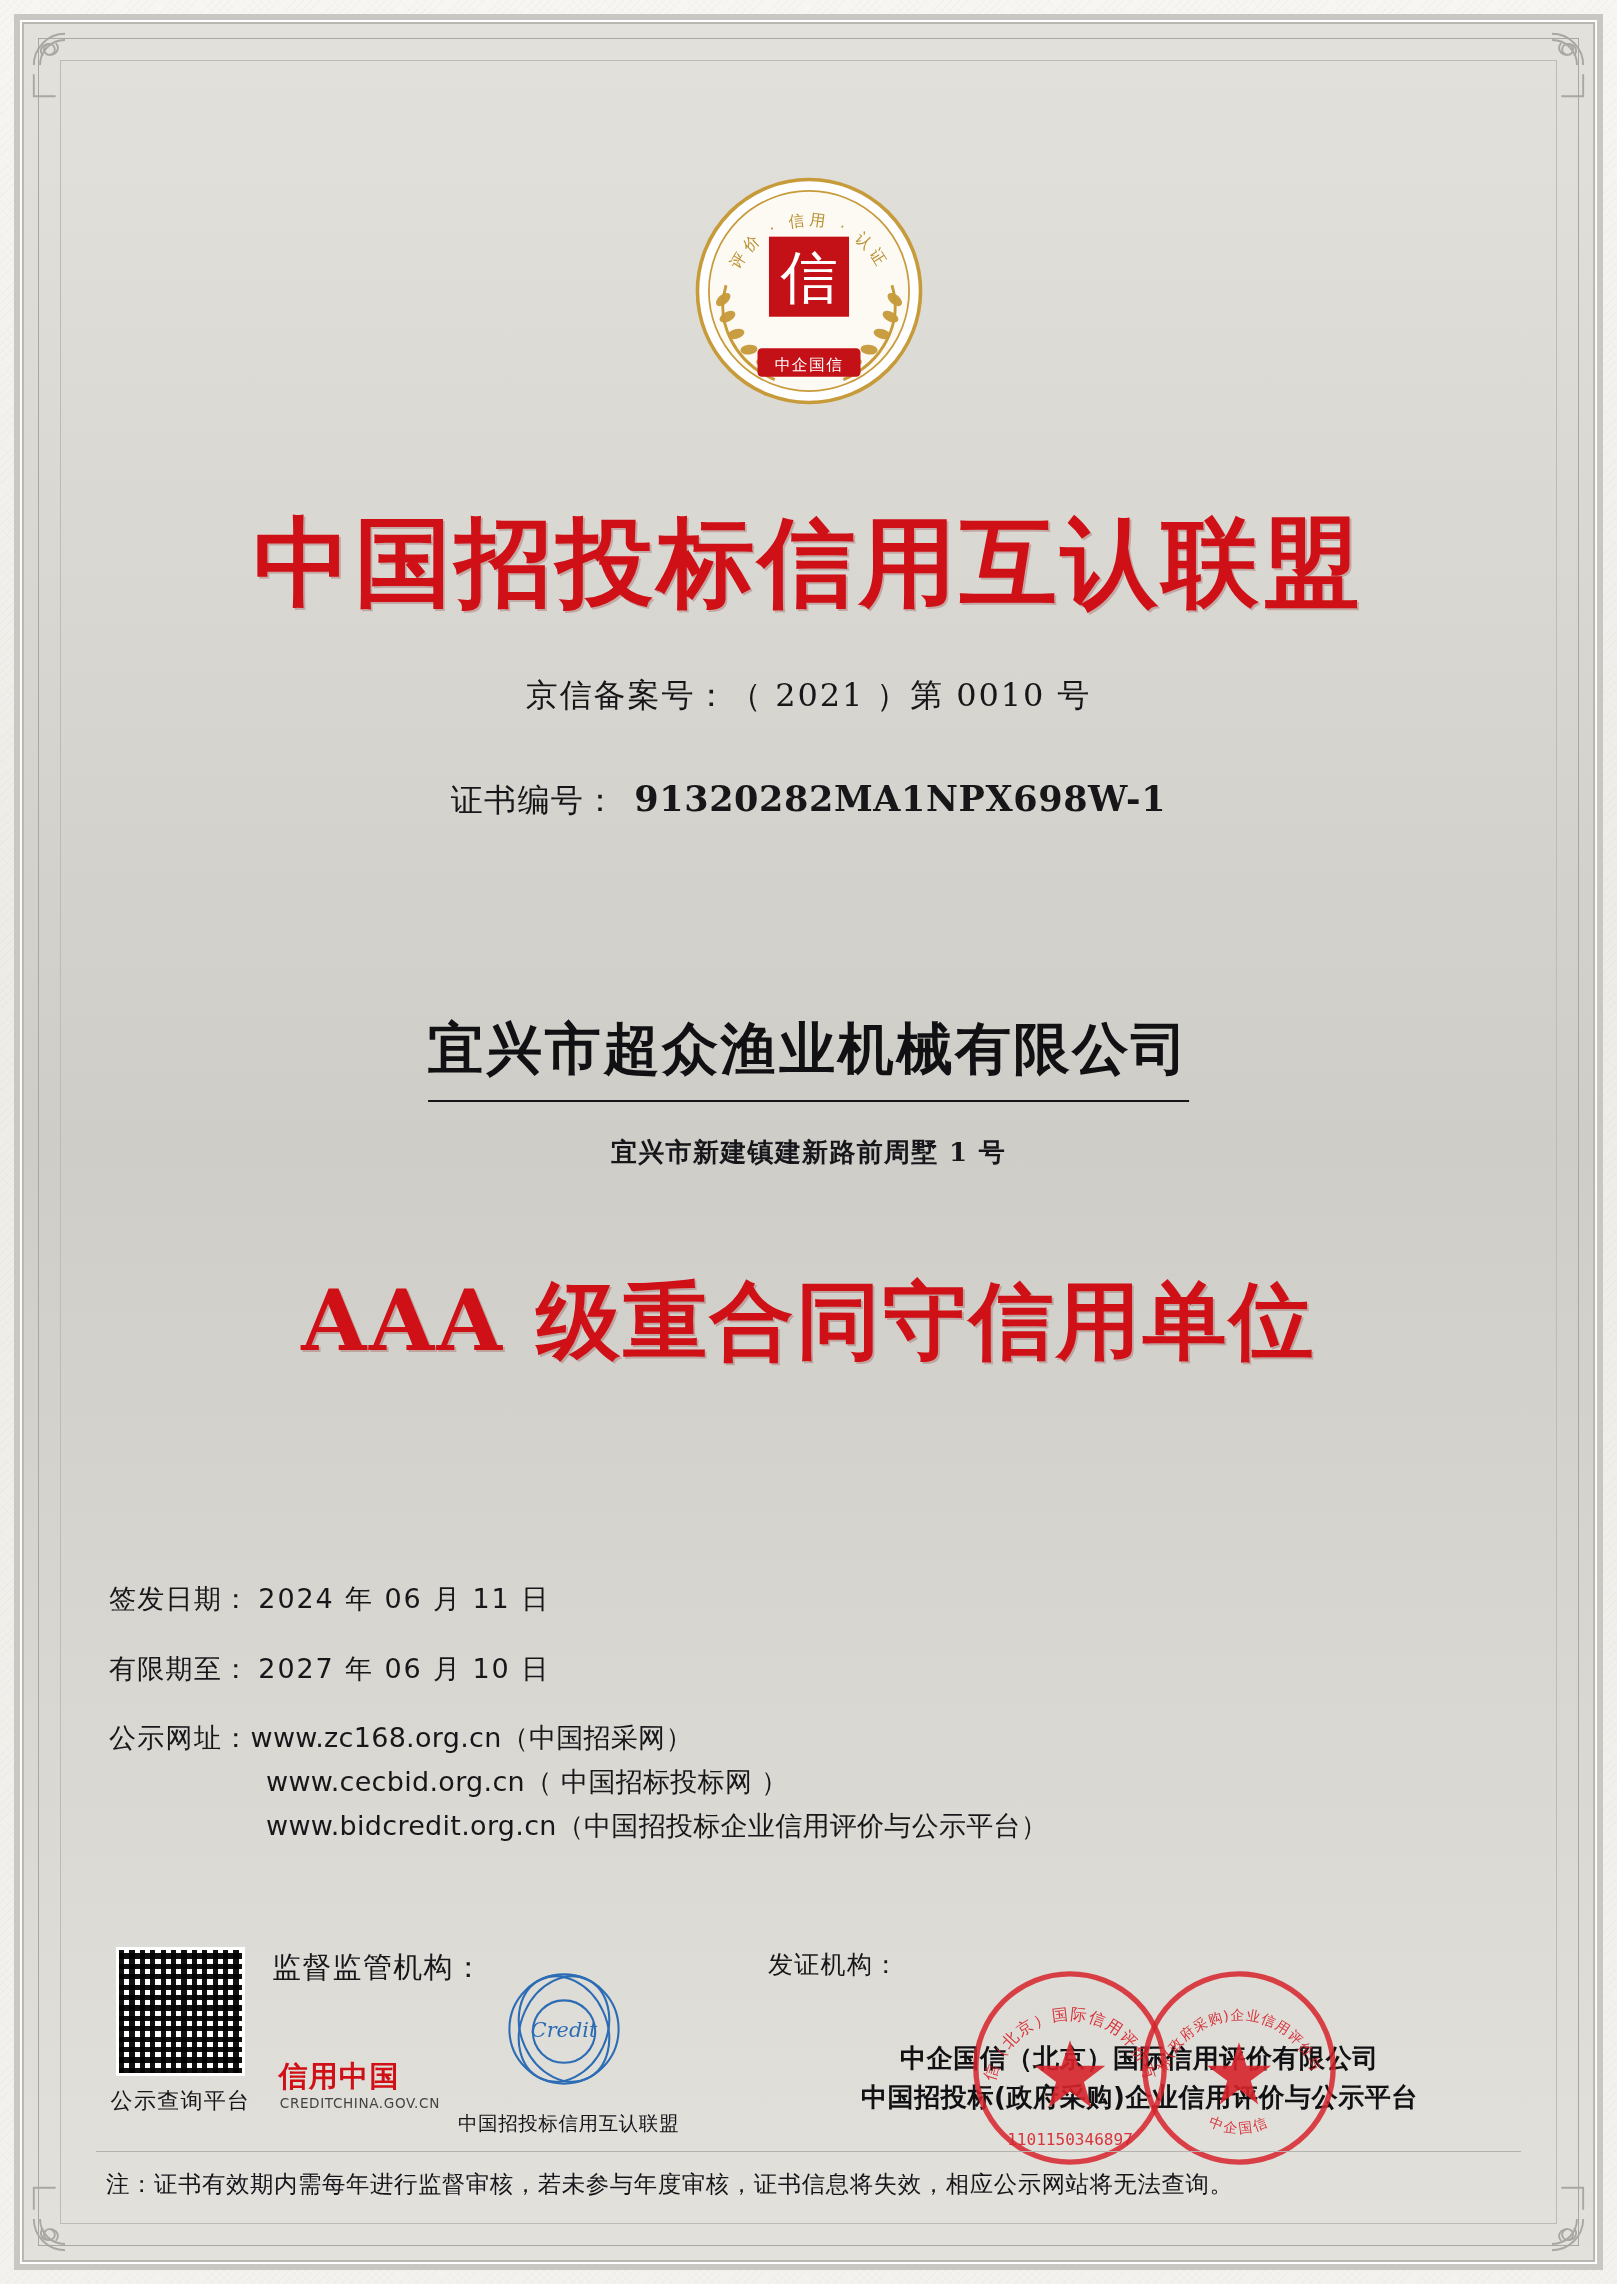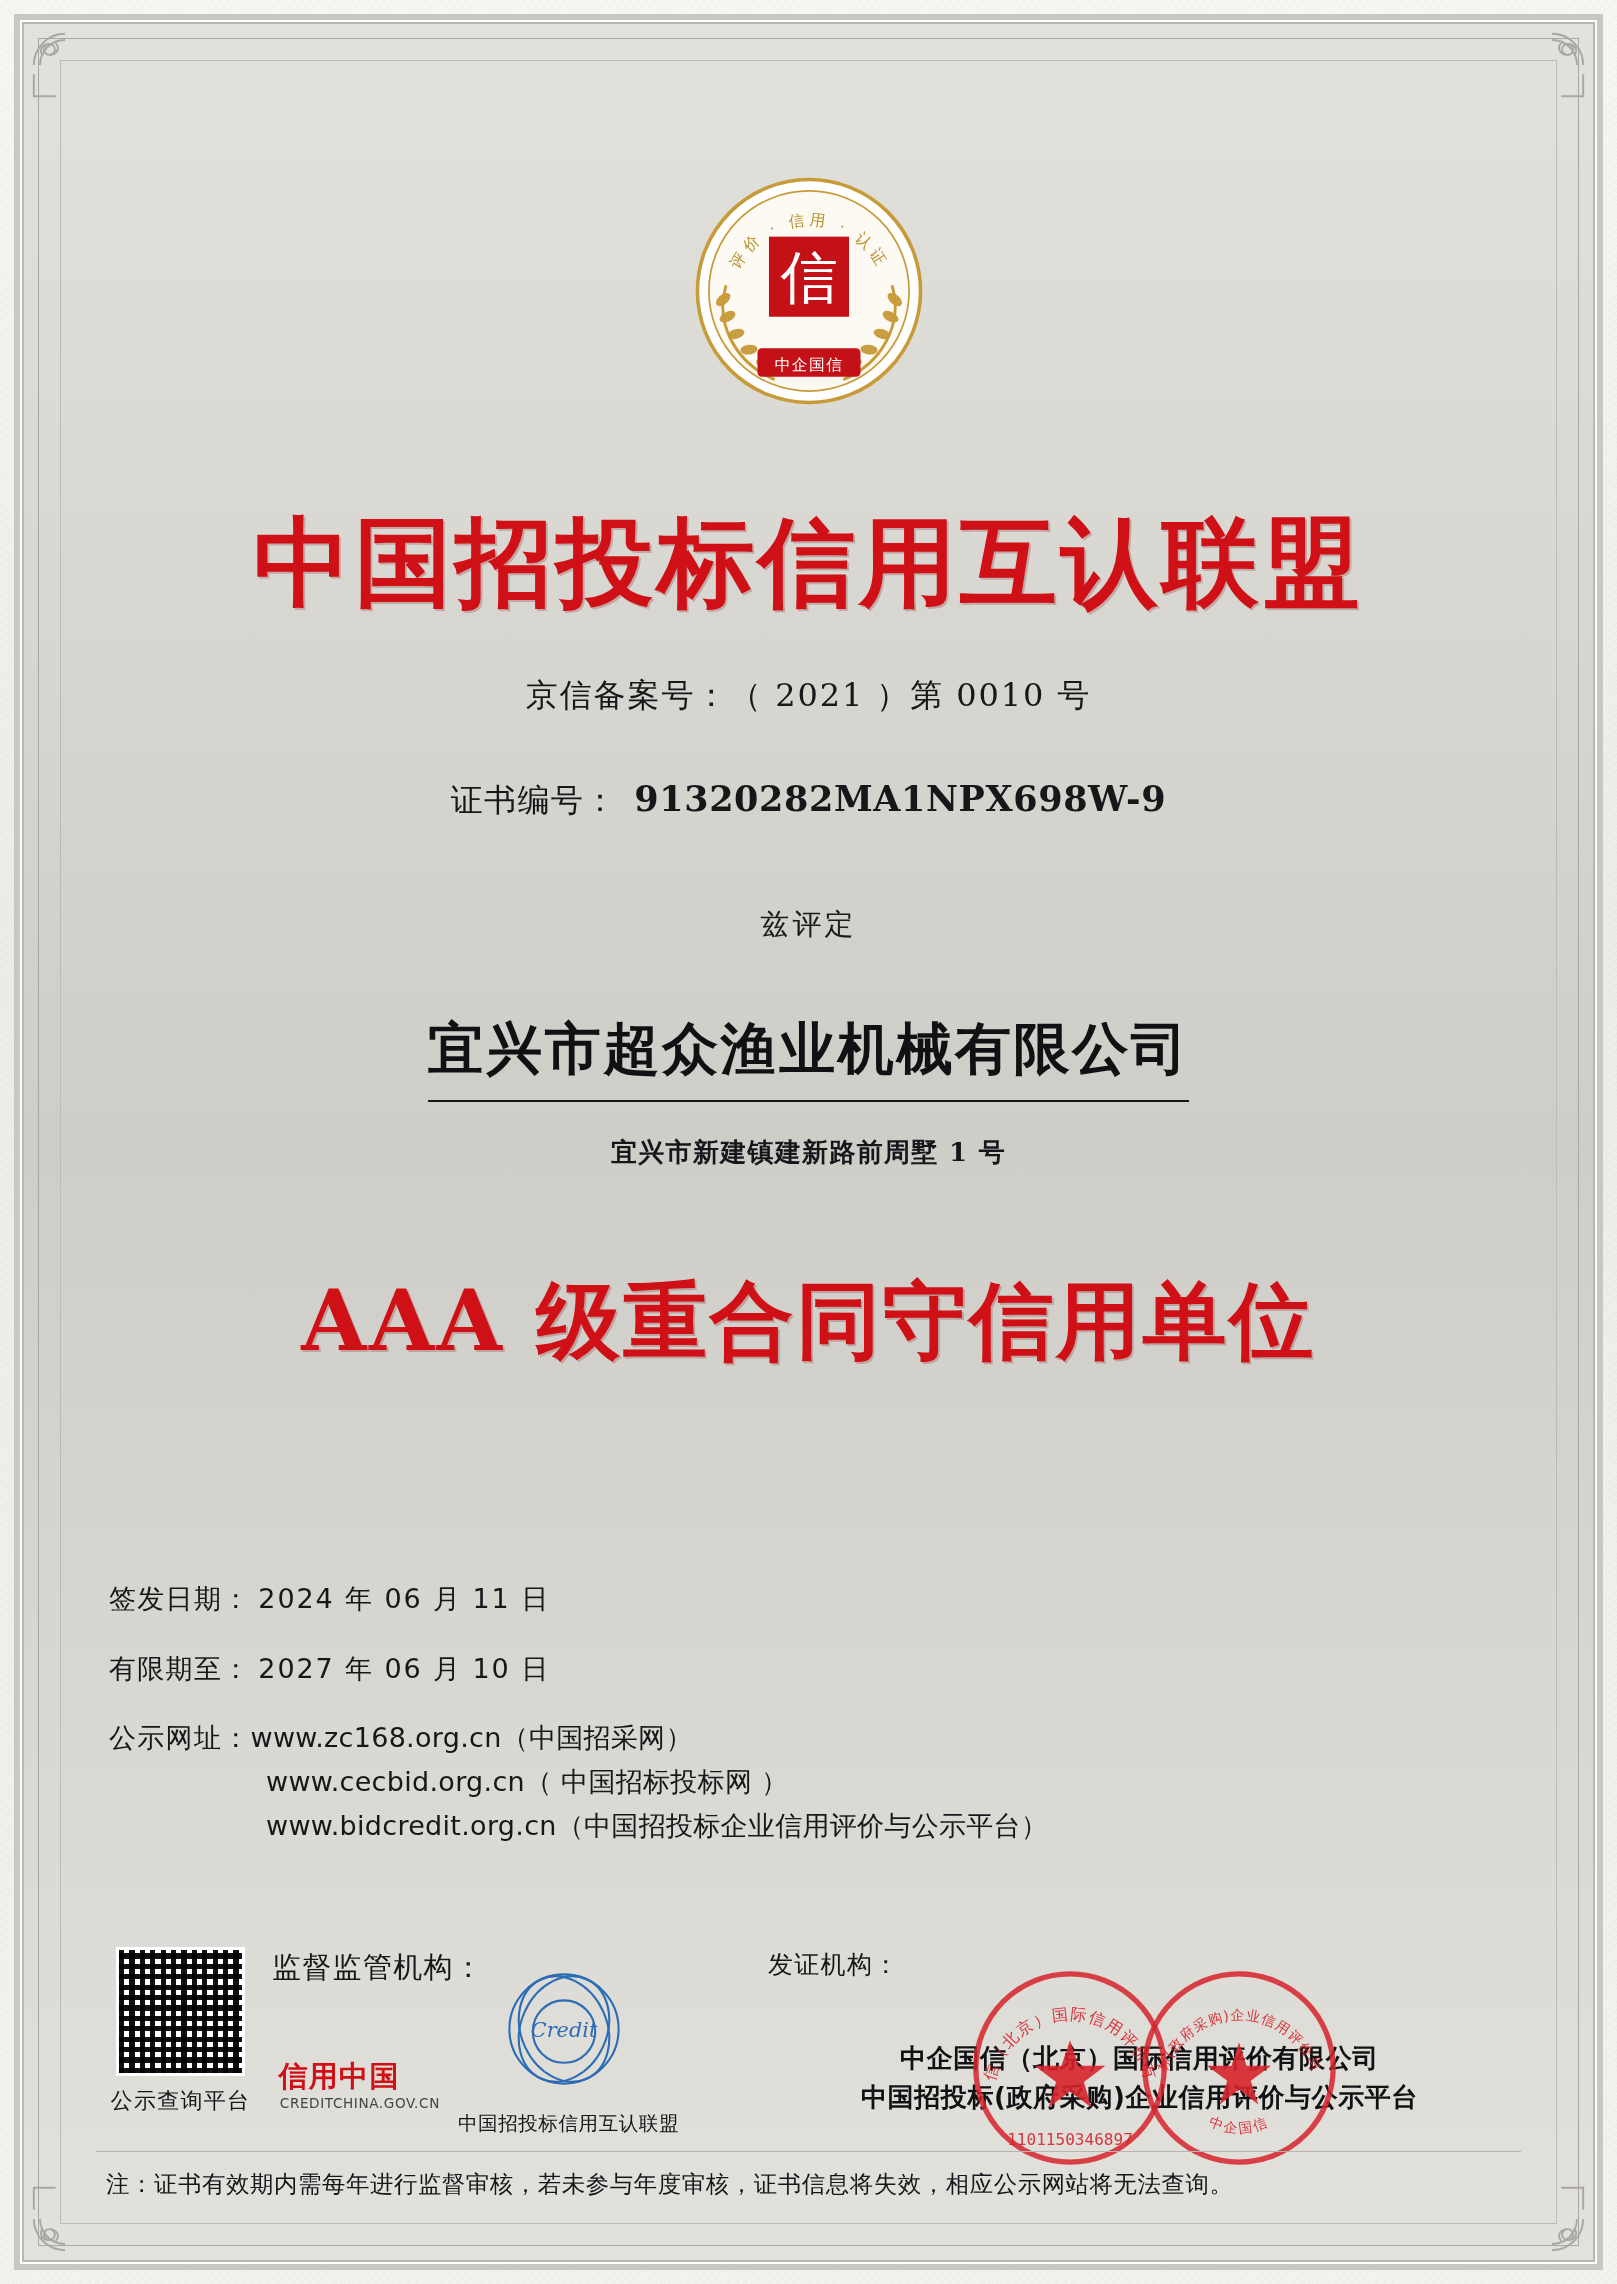--- a/index.html
+++ b/index.html
@@ -418,24 +418,23 @@
         <rect x="64" y="140" width="72" height="20" rx="3" fill="#c41017"></rect>
         <text x="100" y="155" font-size="11" fill="#ffffff" text-anchor="middle" font-family="DejaVu Sans, sans-serif" letter-spacing="1">中企国信</text>
       </svg>
     </div>
 
     <div class="main-title">中国招投标信用互认联盟</div>
 
     <div class="record-line">京信备案号：（ 2021 ）第 0010 号</div>
 
     <div class="cert-no-line">
-      <span class="cert-no-label">证书编号：</span><span class="cert-no-value">91320282MA1NPX698W-9</span>
+      <span class="cert-no-label">证书编号：</span><span class="cert-no-value">91320282MA1NPX698W-1</span>
     </div>
 
-    <div class="hereby">兹评定</div>
 
     <div class="company-name">宜兴市超众渔业机械有限公司</div>
     <div class="company-address">宜兴市新建镇建新路前周墅 1 号</div>
 
     <div class="grade-title">AAA 级重合同守信用单位</div>
 
     <div class="details">
       <div class="row">
         <span class="label">签发日期：</span><span class="val">2024 年 06 月 11 日</span>
       </div>

